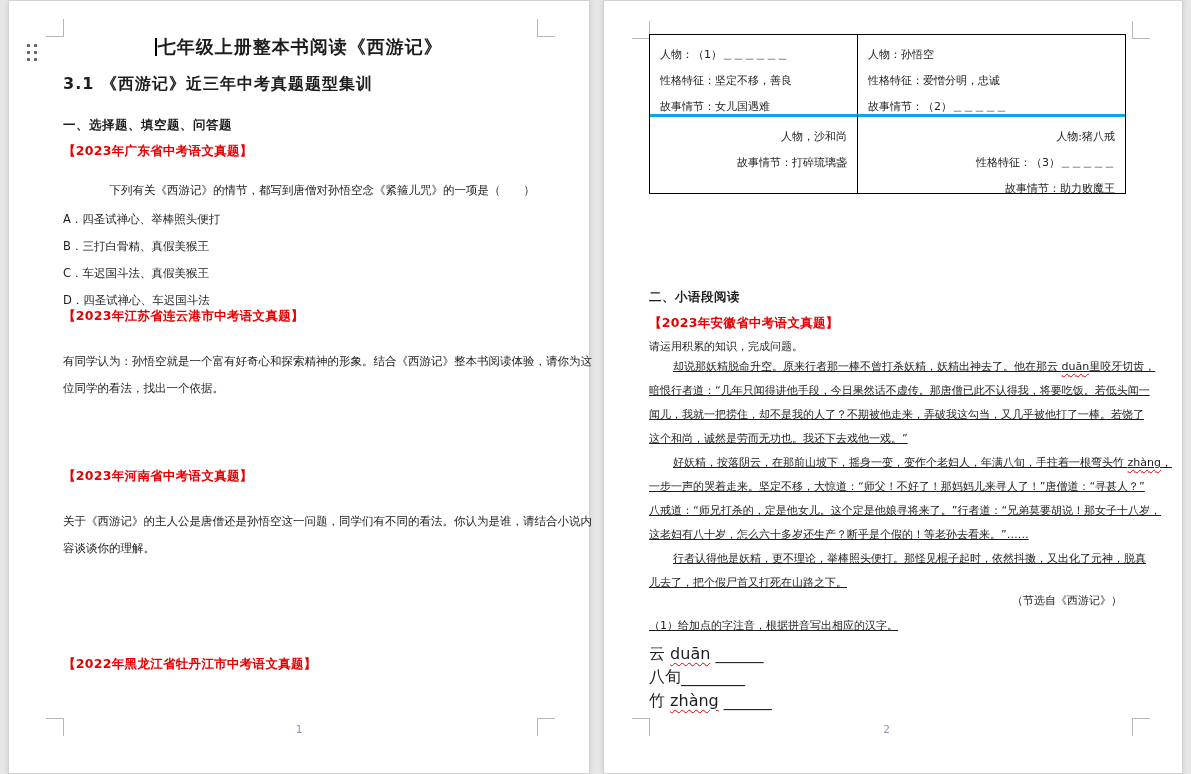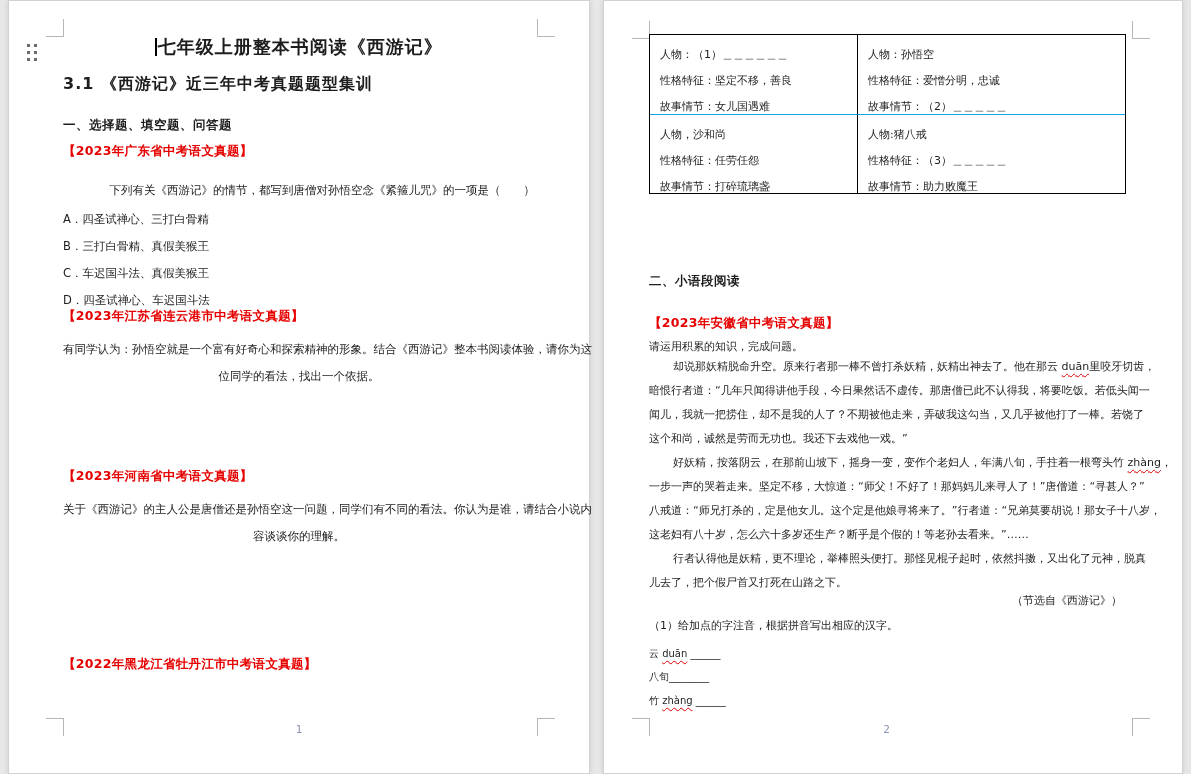--- a/index.html
+++ b/index.html
@@ -40,43 +40,43 @@
     vertical-align:-3px;margin-right:1px;}
 
   .sec{position:absolute;left:0;font-size:12.5px;font-weight:bold;
     letter-spacing:.5px;white-space:nowrap;}
   .q{position:absolute;left:0;right:0;}
   .src{font-size:12.5px;font-weight:bold;color:#e60000;line-height:16px;
     letter-spacing:.3px;white-space:nowrap;}
   .stem{margin-top:18px;font-size:11.5px;line-height:27px;white-space:nowrap;text-align:right;}
   .lines27 .pline{line-height:27px;font-size:11.5px;}
   .opts{margin-top:2px;}
-  .qlines{margin-top:12px;text-align:center;}
+  .qlines{margin-top:24px;}
   .pline{white-space:nowrap;}
   .pline.indent{padding-left:24px;}
 
   .pgnum{position:absolute;left:0;right:0;top:722px;text-align:center;
     font-size:10.5px;color:#8a93b0;}
 
   
   .card-table{position:absolute;top:33px;left:0;width:477px;height:160px;
     border:1px solid #000;box-sizing:border-box;
     display:grid;grid-template-columns:207px 1fr;grid-template-rows:79px 79px;}
   .cell{box-sizing:border-box;padding:7px 10px 0 10px;font-size:11px;}
   .cell .pline{line-height:26px;}
   .cell.c1,.cell.c3{border-left:1px solid #000;}
-  .cell.c2,.cell.c3{border-top:1px solid #0ea5e9;}
+  .cell.c2,.cell.c3{border-top:3px solid #0ea5e9;text-align:right;}
 
   .intro{position:absolute;left:0;font-size:11px;line-height:16px;white-space:nowrap;text-align:center;}
   .passage{position:absolute;left:0;right:0;}
   .passage .pline{line-height:24px;font-size:11px;}
   .citation{position:absolute;right:2px;font-size:11px;white-space:nowrap;}
-  .subq{position:absolute;left:0;font-size:11px;white-space:nowrap;}
+  .subq{position:absolute;left:0;font-size:11px;white-space:nowrap;text-decoration:underline;}
   .blanks{position:absolute;left:0;right:0;}
-  .blanks .pline{line-height:23.3px;font-size:10px;}
+  .blanks .pline{line-height:23.3px;font-size:16px;}
 
   .pinyin{
     text-decoration-line:underline;
     text-decoration-style:wavy;
     text-decoration-color:#e00000;
     text-decoration-thickness:1px;
     text-underline-offset:3px;
   }
 </style>
 </head>
@@ -104,21 +104,21 @@
         <span class="cursor"></span><span>七年级上册整本书阅读《西游记》</span>
       </div>
       <div class="doc-subtitle">3.1 《西游记》近三年中考真题题型集训</div>
 
       <div class="sec" style="top:116px;">一、选择题、填空题、问答题</div>
 
       <div class="q" style="top:142px;">
         <div class="src">【2023年广东省中考语文真题】</div>
         <div class="stem">下列有关《西游记》的情节，都写到唐僧对孙悟空念《紧箍儿咒》的一项是（　　）</div>
         <div class="opts lines27">
-            <div class="pline">A．四圣试禅心、三打白骨精</div>
+            <div class="pline">A．四圣试禅心、举棒照头便打</div>
             <div class="pline">B．三打白骨精、真假美猴王</div>
             <div class="pline">C．车迟国斗法、真假美猴王</div>
             <div class="pline">D．四圣试禅心、车迟国斗法</div>
           </div>
       </div>
 
       <div class="q" style="top:307px;">
         <div class="src">【2023年江苏省连云港市中考语文真题】</div>
         <div class="qlines lines27">
             <div class="pline">有同学认为：孙悟空就是一个富有好奇心和探索精神的形象。结合《西游记》整本书阅读体验，请你为这</div>
@@ -156,39 +156,38 @@
             <div class="pline">性格特征：坚定不移，善良</div>
             <div class="pline">故事情节：女儿国遇难</div>
           </div>
         <div class="cell c1">
             <div class="pline">人物：孙悟空</div>
             <div class="pline">性格特征：爱憎分明，忠诚</div>
             <div class="pline">故事情节：（2）＿＿＿＿＿</div>
           </div>
         <div class="cell c2">
             <div class="pline">人物，沙和尚</div>
-            <div class="pline">性格特征：任劳任怨</div>
             <div class="pline">故事情节：打碎琉璃盏</div>
           </div>
         <div class="cell c3">
             <div class="pline">人物:猪八戒</div>
             <div class="pline">性格特征：（3）＿＿＿＿＿</div>
             <div class="pline">故事情节：助力败魔王</div>
           </div>
       </div>
 
-      <div class="sec" style="top:272px;text-align:center;">二、小语段阅读</div>
+      <div class="sec" style="top:288px;text-align:center;">二、小语段阅读</div>
 
       <div class="q" style="top:314px;">
         <div class="src">【2023年安徽省中考语文真题】</div>
       </div>
 
       <div class="intro" style="top:338px;">请运用积累的知识，完成问题。</div>
 
-      <div class="passage" style="top:354px;">
+      <div class="passage" style="top:354px;text-decoration:underline;">
           <div class="pline indent">却说那妖精脱命升空。原来行者那一棒不曾打杀妖精，妖精出神去了。他在那云 <span class="pinyin">duān</span>里咬牙切齿，</div>
           <div class="pline">暗恨行者道：“几年只闻得讲他手段，今日果然话不虚传。那唐僧已此不认得我，将要吃饭。若低头闻一</div>
           <div class="pline">闻儿，我就一把捞住，却不是我的人了？不期被他走来，弄破我这勾当，又几乎被他打了一棒。若饶了</div>
           <div class="pline">这个和尚，诚然是劳而无功也。我还下去戏他一戏。”</div>
           <div class="pline indent">好妖精，按落阴云，在那前山坡下，摇身一变，变作个老妇人，年满八旬，手拄着一根弯头竹 <span class="pinyin">zhàng</span>，</div>
           <div class="pline">一步一声的哭着走来。坚定不移，大惊道：“师父！不好了！那妈妈儿来寻人了！”唐僧道：“寻甚人？”</div>
           <div class="pline">八戒道：“师兄打杀的，定是他女儿。这个定是他娘寻将来了。”行者道：“兄弟莫要胡说！那女子十八岁，</div>
           <div class="pline">这老妇有八十岁，怎么六十多岁还生产？断乎是个假的！等老孙去看来。”……</div>
           <div class="pline indent">行者认得他是妖精，更不理论，举棒照头便打。那怪见棍子起时，依然抖擞，又出化了元神，脱真</div>
           <div class="pline">儿去了，把个假尸首又打死在山路之下。</div>

